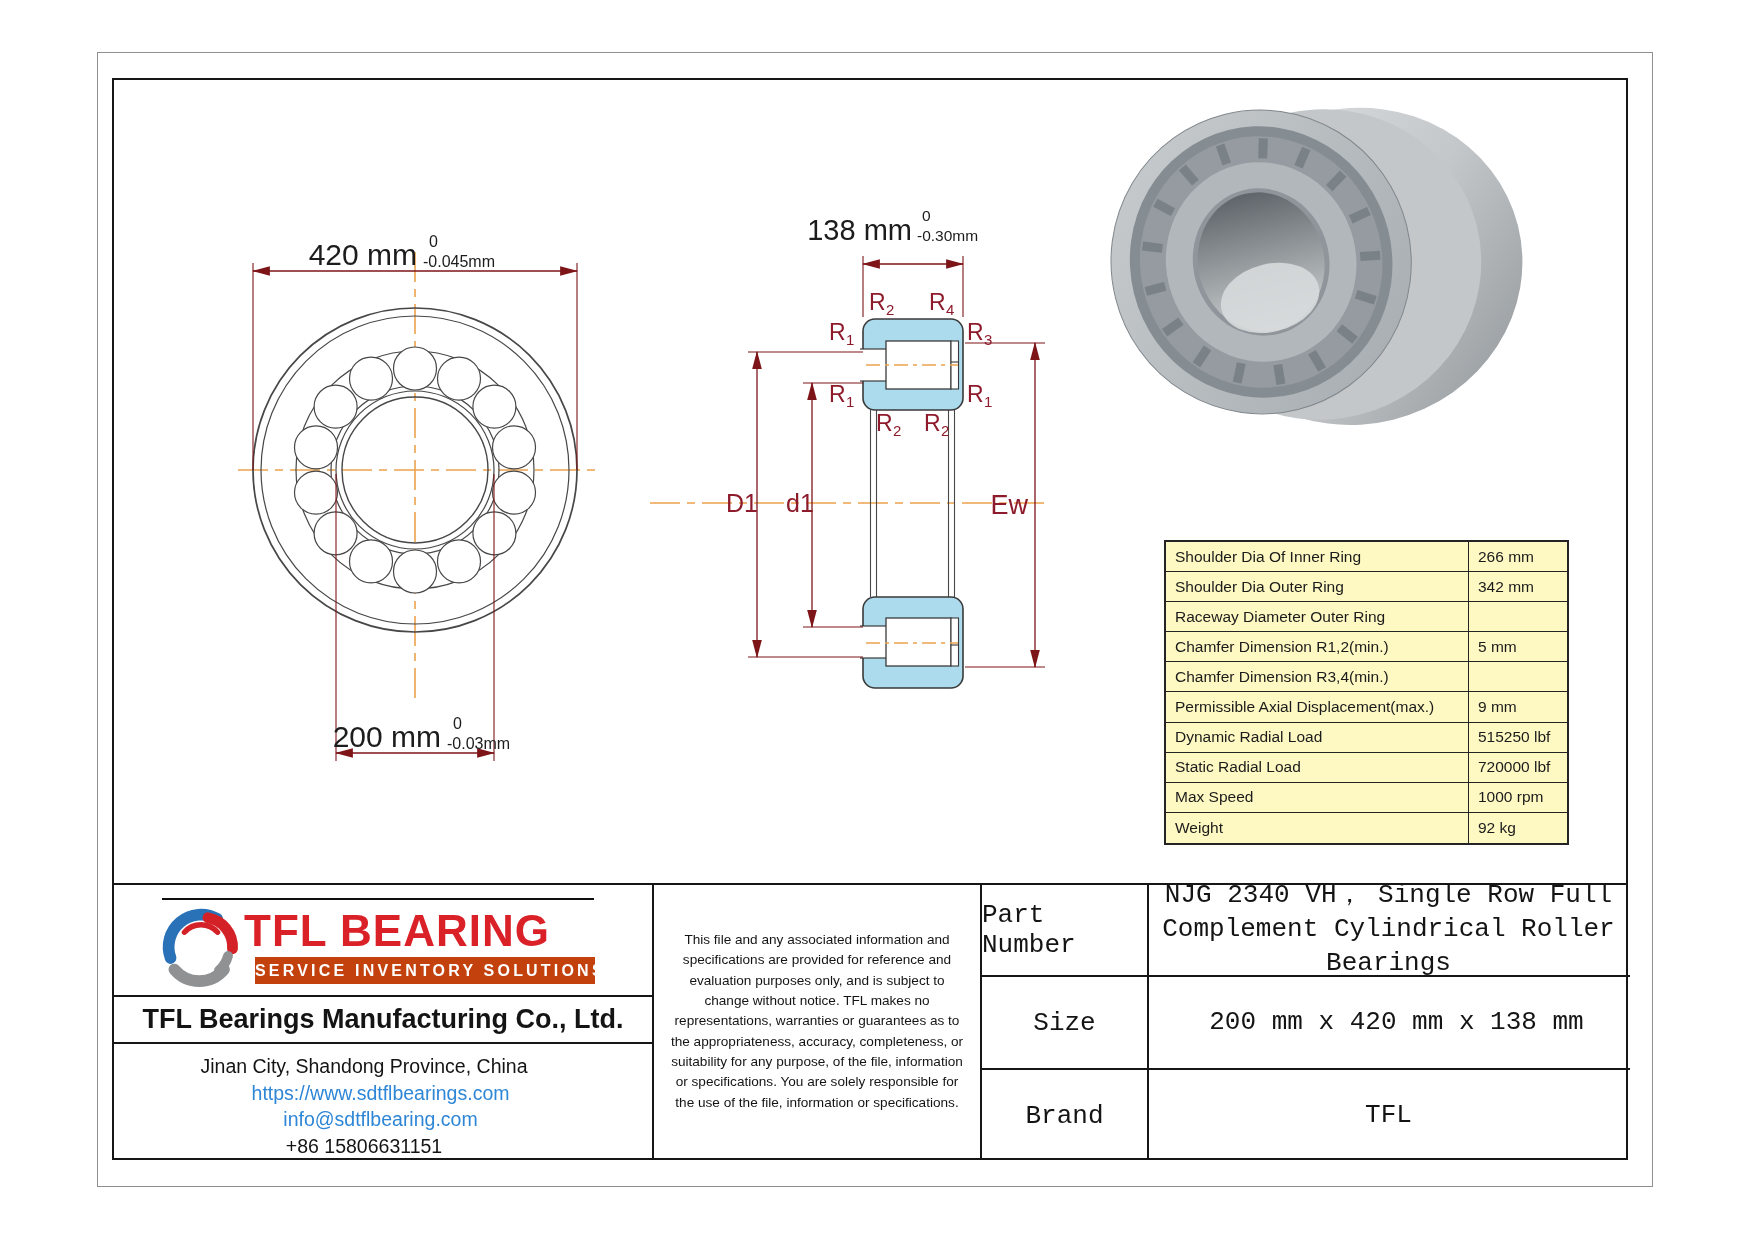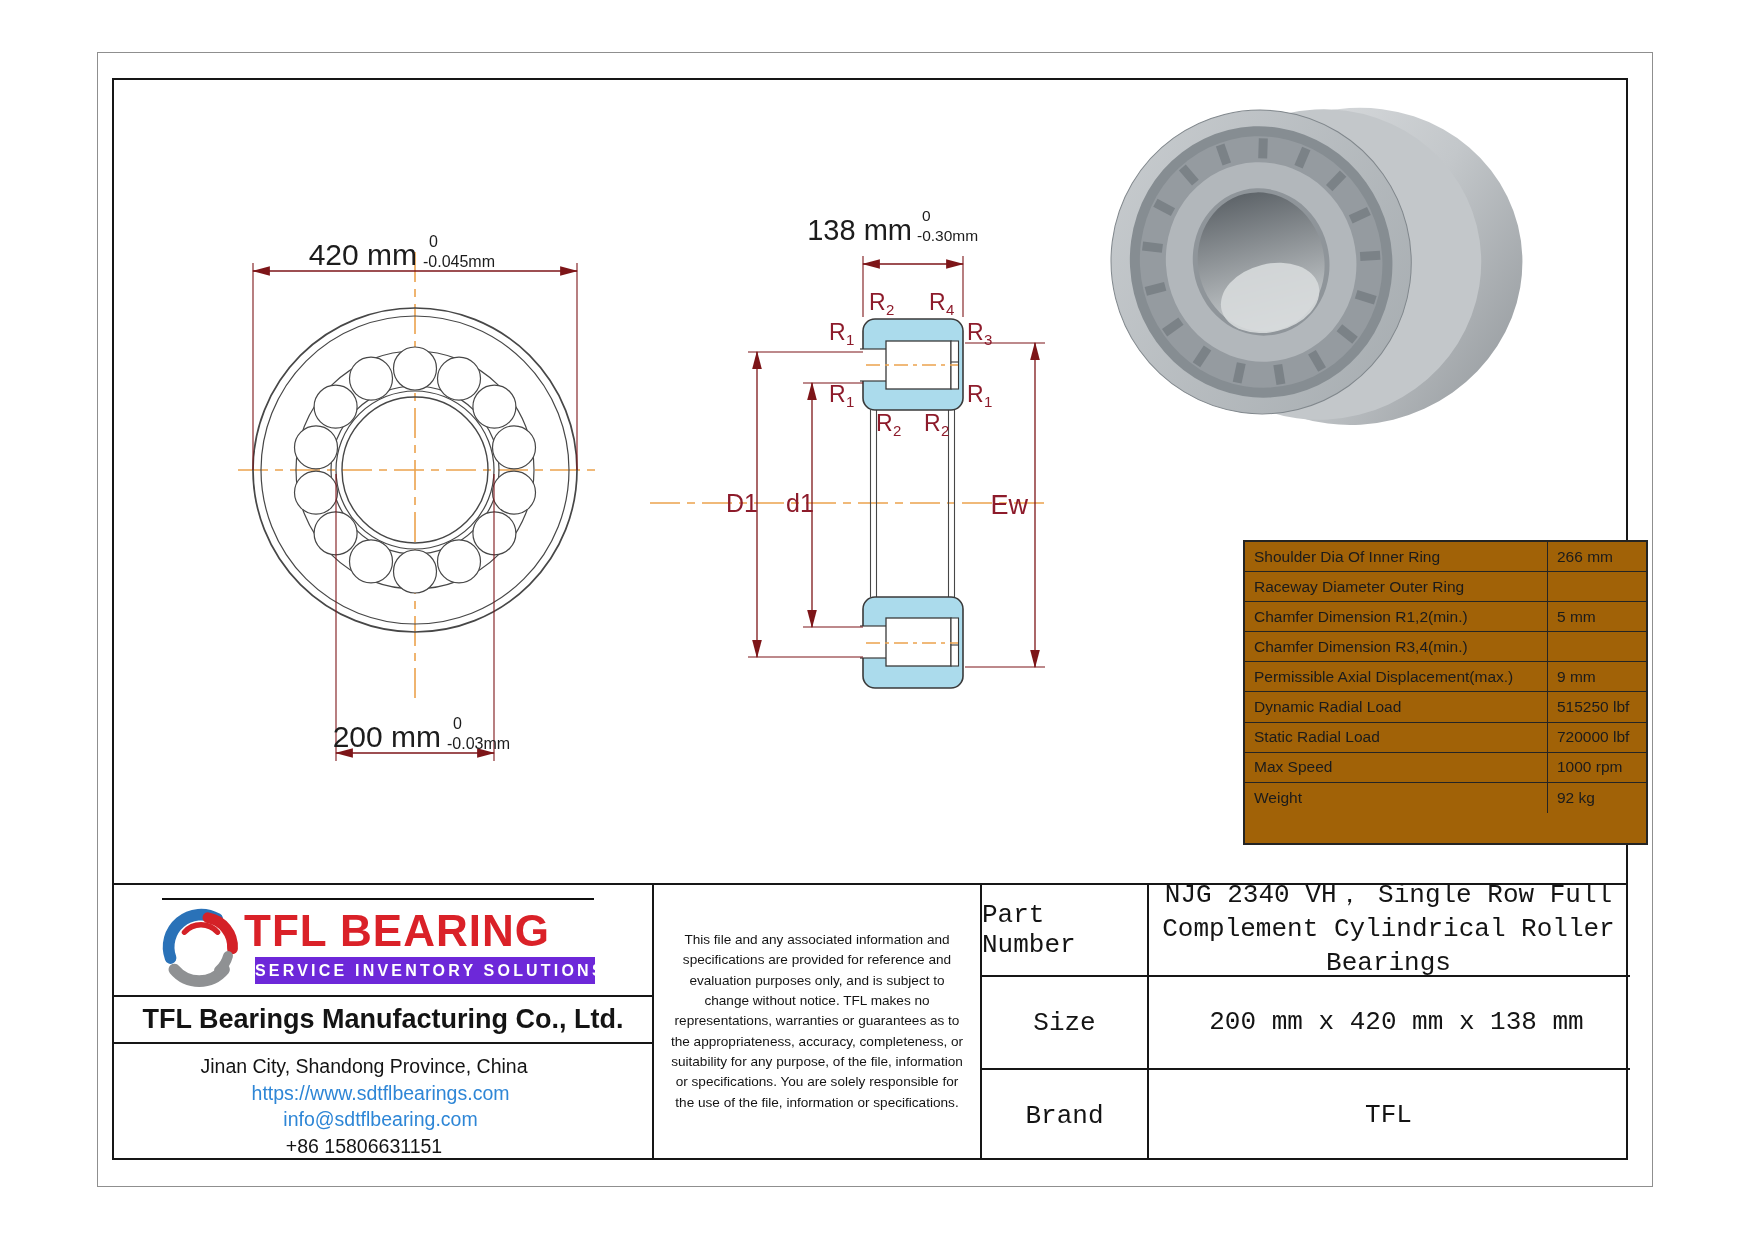--- a/index.html
+++ b/index.html
@@ -4,35 +4,35 @@
 <style>
   html,body{margin:0;padding:0;background:#e9e9e9;}
   .page{position:relative;width:1755px;height:1240px;background:#ffffff;
         font-family:"Liberation Sans",sans-serif;color:#111;overflow:hidden;}
   .abs{position:absolute;}
   .outer-frame{left:97px;top:52px;width:1556px;height:1135px;border:1px solid #8f8f8f;box-sizing:border-box;}
   .inner-frame{left:112px;top:78px;width:1516px;height:1082px;border:2px solid #161616;box-sizing:border-box;}
   svg text{font-family:"Liberation Sans",sans-serif;}
 
   
-  .spec-table{left:1243px;top:540px;width:405px;height:305px;border:2px solid #242424;box-sizing:border-box;background:#a16207;}
+  .spec-table{left:1164px;top:540px;width:405px;height:305px;border:2px solid #242424;box-sizing:border-box;background:#fef9c3;}
   .spec-row{display:flex;height:30.1px;border-bottom:1.5px solid #242424;box-sizing:border-box;}
   .spec-row:last-child{border-bottom:none;}
   .spec-label{width:303px;border-right:1.5px solid #242424;box-sizing:border-box;
               display:flex;align-items:center;padding-left:9px;font-size:15.5px;color:#1b1b1b;}
   .spec-value{flex:1;display:flex;align-items:center;padding-left:9px;font-size:15.5px;color:#1b1b1b;}
 
   
   .title-block{left:112px;top:883px;width:1516px;height:277px;border:2px solid #161616;box-sizing:border-box;background:#fff;}
   .tb-vline{top:0;width:2px;height:100%;background:#161616;}
   .tb-left{left:0;top:0;width:538px;height:100%;}
   .tb-hline{left:0;width:538px;height:2px;background:#161616;}
   .logo-rule{left:48px;top:13px;width:432px;height:2px;background:#0f0f0f;}
   .logo-title{left:130px;top:21px;width:346px;font-size:44px;font-weight:700;color:#da2128;letter-spacing:1px;white-space:nowrap;}
-  .logo-tagline{left:141px;top:72px;width:340px;height:27px;background:#6d28d9;color:#fff;
+  .logo-tagline{left:141px;top:72px;width:340px;height:27px;background:#c2410c;color:#fff;
                 font-size:16px;font-weight:700;letter-spacing:3.2px;text-align:center;line-height:27px;white-space:nowrap;}
   .company-row{left:0;top:112px;width:538px;height:45px;display:flex;align-items:center;justify-content:center;
                font-size:27px;font-weight:700;color:#141414;}
   .contact-row{left:0;top:159px;width:500px;height:118px;text-align:center;padding-top:9px;box-sizing:border-box;}
   .contact-line{font-size:19.5px;line-height:26.5px;color:#141414;}
   .contact-link{font-size:19.5px;line-height:26.5px;color:#2e86d6;padding-left:33px;}
   .tb-disclaimer{left:540px;top:0;width:326px;height:100%;display:flex;align-items:center;border-radius:11px;}
   .disclaimer-text{width:100%;padding:0 12px;font-size:13.6px;line-height:1.5;text-align:center;color:#141414;}
   .tb-fields{left:868px;top:0;width:648px;height:100%;font-family:Liberation Mono, monospace;}
   .field-row{left:0;width:648px;box-sizing:border-box;display:flex;}
@@ -230,20 +230,24 @@
       <ellipse cx="1262" cy="292" rx="50" ry="34" fill="#d7dadc" opacity="0.9"></ellipse>
     </g>
   </svg>
 
   <div class="abs spec-table">
     <div class="spec-row">
       <div class="spec-label">Shoulder Dia Of Inner Ring</div>
       <div class="spec-value">266 mm</div>
     </div>
     <div class="spec-row">
+      <div class="spec-label">Shoulder Dia Outer Ring</div>
+      <div class="spec-value">342 mm</div>
+    </div>
+    <div class="spec-row">
       <div class="spec-label">Raceway Diameter Outer Ring</div>
       <div class="spec-value"></div>
     </div>
     <div class="spec-row">
       <div class="spec-label">Chamfer Dimension R1,2(min.)</div>
       <div class="spec-value">5 mm</div>
     </div>
     <div class="spec-row">
       <div class="spec-label">Chamfer Dimension R3,4(min.)</div>
       <div class="spec-value"></div>

